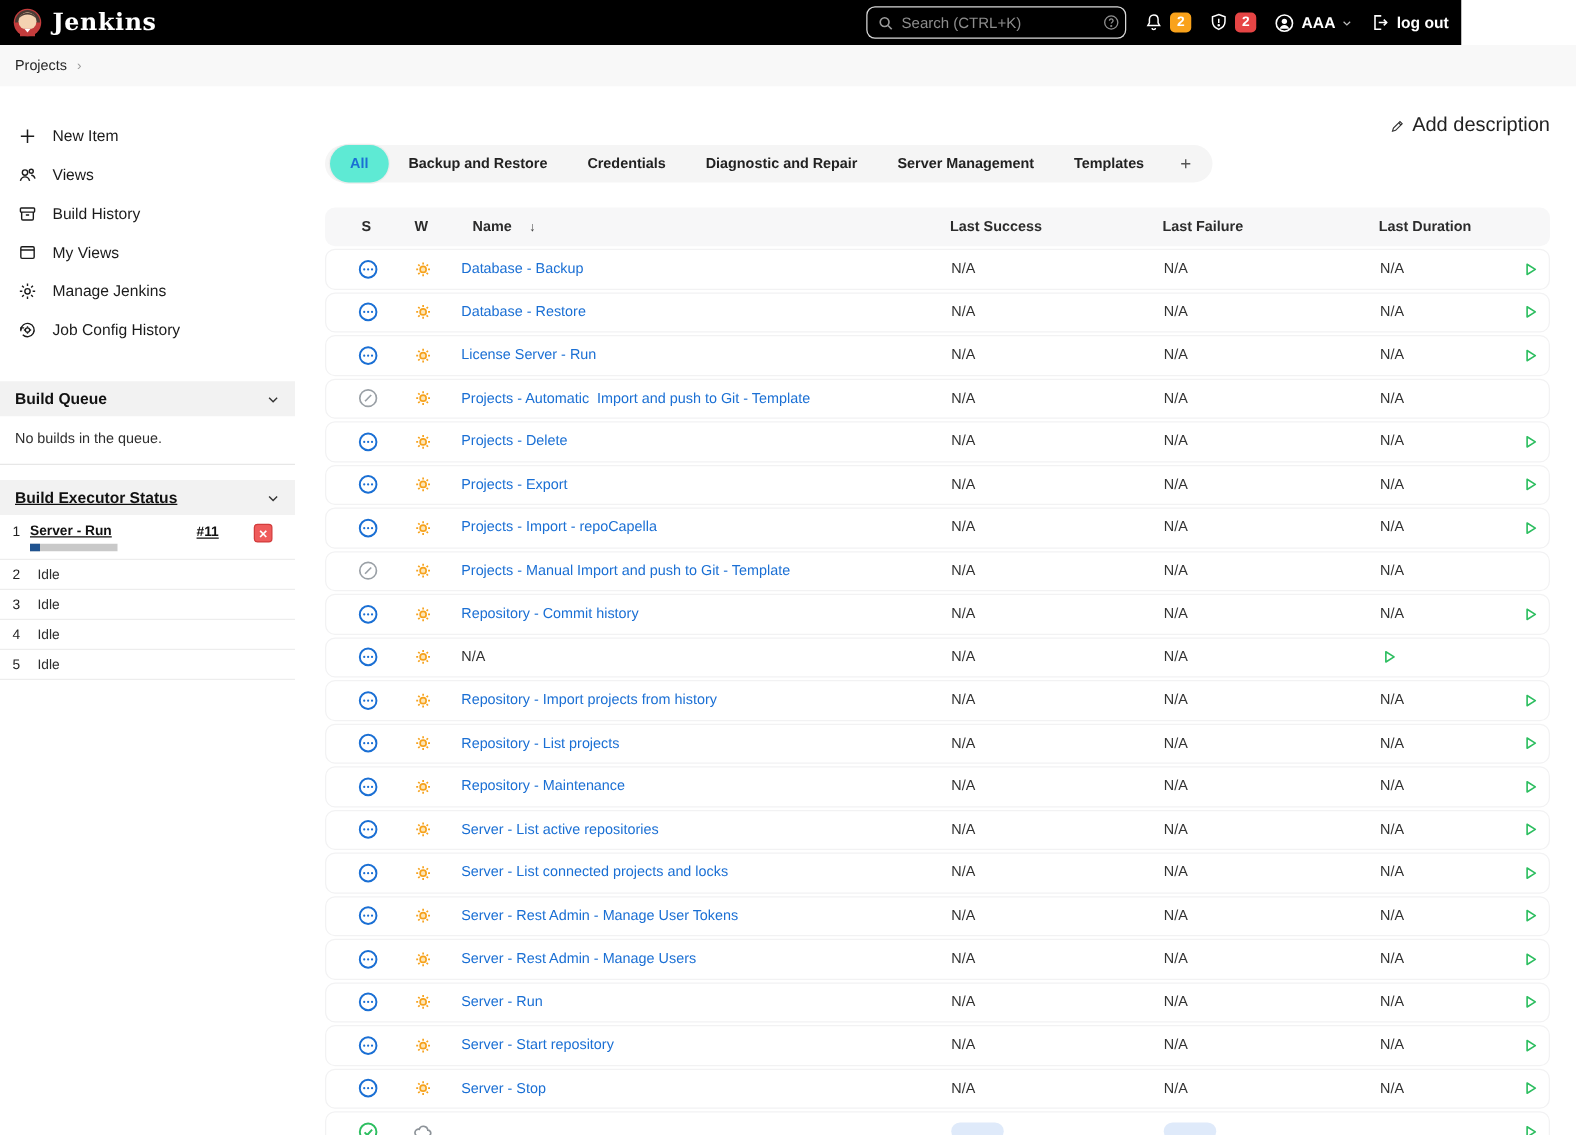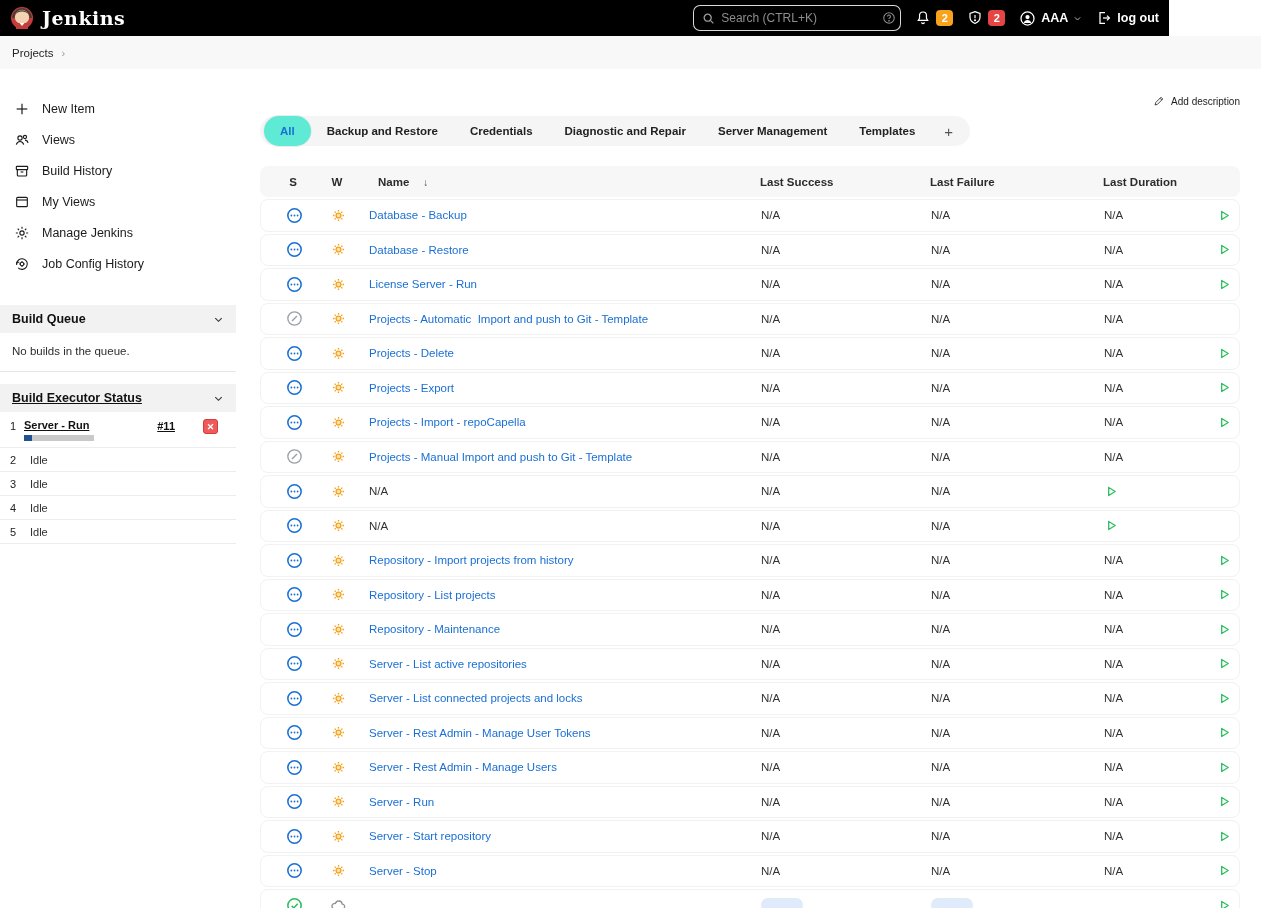--- a/index.html
+++ b/index.html
@@ -51,21 +51,21 @@
   .progressbar { margin-top:4px; width:70px; height:6px; background:#c9c9c9; }
   .progressfill { height:100%; background:#20538f; }
   .exec-build { color:#111; font-weight:bold; text-decoration:underline; cursor:pointer; margin:1px 28px 0 0; font-size:11px;}
   .stop-btn { width:15px; height:15px; background:#ef5b5b; border:1px solid #d23c3c; border-radius:3px; color:#fff;
     font-size:9px; font-weight:bold; line-height:12px; text-align:center; cursor:pointer; margin-right:8px; flex:none; }
   .exec-idle-label { color:#2e2e2e; margin-left:6px; }
 
   
   .main { position:absolute; left:260px; top:69px; width:980px; }
   .adddesc-row { height:26px; margin-top:19px; display:flex; justify-content:flex-end; align-items:center; padding-right:0px; }
-  .adddesc { display:flex; align-items:center; gap:6px; font-size:10px; color:#222; cursor:pointer; }
+  .adddesc { display:flex; align-items:center; gap:6px; font-size:16px; color:#222; cursor:pointer; }
 
   .tabbar { margin-top:2px; height:30px; background:#f5f5f5; border-radius:15px; display:inline-flex;
     align-items:center; padding:0 4px; }
   .tab { height:30px; display:flex; align-items:center; padding:0 16px; font-size:11.5px; font-weight:bold;
     color:#222; cursor:pointer; border-radius:15px; }
   .tab.active { background:#5eead4; color:#1a6fd4; box-shadow:0 0 0 1px #ececec; }
   .tab-add { padding:0 13px; color:#555; font-size:15px; font-weight:normal; cursor:pointer; }
 
   .jobtable { margin-top:20px; width:980px; }
   .thead, .trow { display:grid; grid-template-columns:46px 42px 392px 170px 173px 113px 44px;
@@ -535,20 +535,21 @@
               <circle cx="12" cy="12" r="1.25" fill="#1a6fd4"></circle>
               <circle cx="16.4" cy="12" r="1.25" fill="#1a6fd4"></circle>
             </svg>
           </span>
           <span class="cell-icon">
             <svg width="17" height="17" viewBox="0 0 24 24" fill="none" stroke="#f6a21c" stroke-width="1.9">
               <circle cx="12" cy="12" r="3.4" fill="#fde6b8"></circle>
               <path d="M12 4.2v2.2M12 17.6v2.2M4.2 12h2.2M17.6 12h2.2M6.5 6.5l1.6 1.6M15.9 15.9l1.6 1.6M17.5 6.5l-1.6 1.6M8.1 15.9l-1.6 1.6"></path>
             </svg>
           </span>
+          <a class="job-link">Repository - Commit history</a>
           <span class="cell-val">N/A</span>
           <span class="cell-val">N/A</span>
           <span class="cell-val">N/A</span>
           <span>
             <button class="play-btn">
               <span>
                 <svg width="15" height="15" viewBox="0 0 24 24" fill="none" stroke="#2dbe60" stroke-width="2.1" stroke-linejoin="round">
                   <path d="M7.5 5.5v13l10.5-6.5z"></path>
                 </svg>
               </span>

